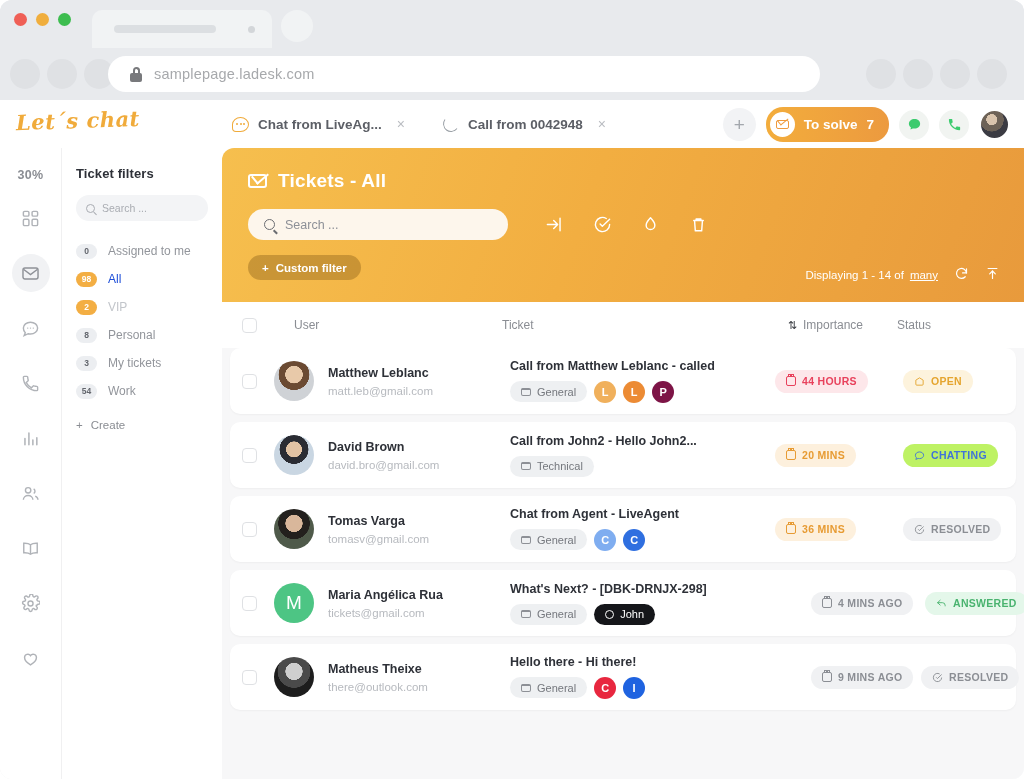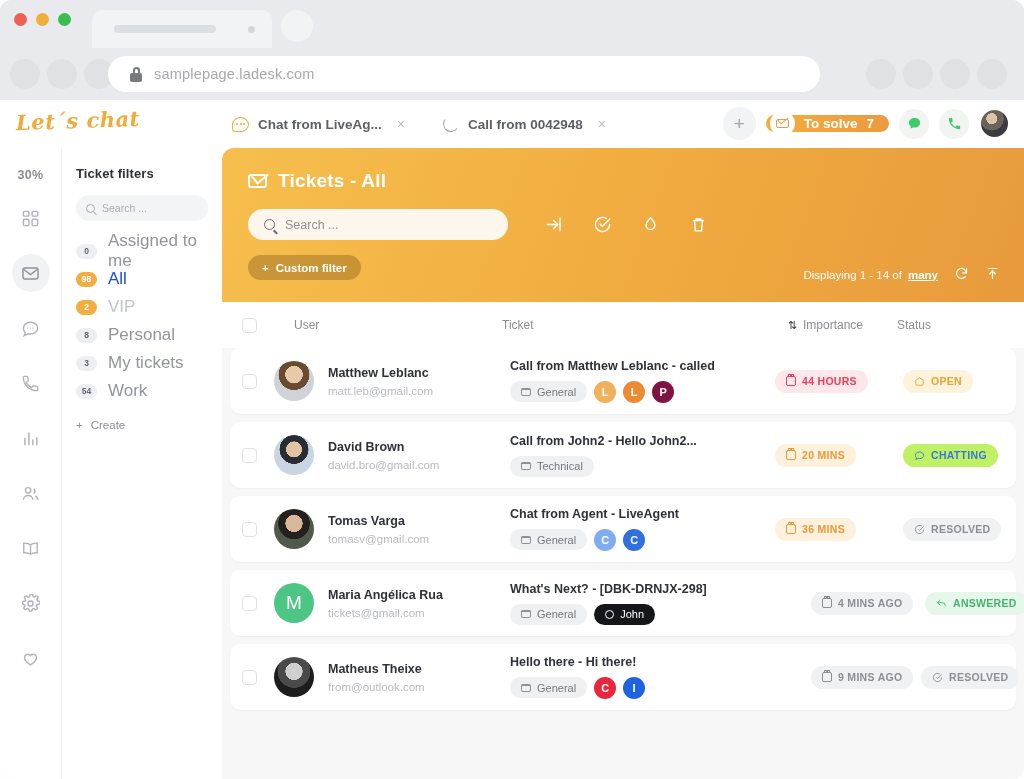--- a/index.html
+++ b/index.html
@@ -122,21 +122,21 @@
   }
   .appbar-right {
     position: absolute; right: 14px; top: 7px;
     display: flex; align-items: center; gap: 10px;
   }
   .plus-btn {
     width: 33px; height: 33px; border-radius: 50%; background: #f2f3f5;
     color: #a3a7ad; font-size: 19px; display:flex;align-items:center;justify-content:center;
   }
   .tosolve {
-    height: 17px; border-radius: 17px;
+    height: 35px; border-radius: 17px;
     background: linear-gradient(90deg,#f3ad3c,#ec9a3f);
     display: flex; align-items: center; gap: 9px; padding: 0 15px 0 4px;
     color: #ffffff; font-size: 13.5px; font-weight: bold;
   }
   .tosolve .mailchip {
     width: 25px; height: 25px; border-radius: 50%; background: #ffffff;
     display: flex; align-items: center; justify-content: center;
   }
   .mini-env { width: 13px; height: 9.5px; border: 1.6px solid #ef9a3c; border-radius: 2px; position: relative; }
   .mini-env:after {
@@ -181,21 +181,21 @@
   .filter-search .mag:after{content:'';position:absolute;right:-3px;bottom:-3px;width:4px;height:1.4px;background:#a9acb2;transform:rotate(45deg);}
   .filter-search span { font-size: 10.5px; color: #a9acb2; }
   .f-list { margin-top: 16px; }
   .f-row { display: flex; align-items: center; gap: 11px; height: 28px; }
   .f-badge {
     min-width: 21px; height: 15px; border-radius: 8px; background: #eceef1;
     color: #63666d; font-size: 8.5px; font-weight: bold;
     display:flex;align-items:center;justify-content:center; padding: 0 4px;
   }
   .f-badge.accent { background: #f3ae43; color: #ffffff; }
-  .f-label { font-size: 17px; color: #92959b; }
+  .f-label { font-size: 12px; color: #92959b; }
   .f-row.sel .f-label { color: #1d4ed8; font-weight: normal; }
   .f-row.muted .f-label { color: #c2c5ca; }
   .f-create { display:flex; align-items:center; gap: 8px; margin-top: 14px; font-size: 11.5px; color: #8a8d93; }
 
   
   .panel {
     position: absolute; left: 222px; right: 0; top: 48px; bottom: 0;
   }
   .panel-head {
     position: relative;
@@ -220,21 +220,21 @@
   .ph-search .mag2:after{content:'';position:absolute;right:-4px;bottom:-3.5px;width:5px;height:1.7px;background:#6b6d72;transform:rotate(45deg);}
   .ph-search span { font-size: 12.5px; color: #8d9097; }
   .ph-actions { display: flex; align-items: center; gap: 0; margin-left: 22px; }
   .ph-act { width: 48px; height: 30px; display:flex;align-items:center;justify-content:center; color:#fff; }
   .ph-act svg { width: 19px; height: 19px; }
   .ph-meta {
     position: absolute; right: 24px; top: 118px;
     display: flex; align-items: center; gap: 16px;
     color: #ffffff; font-size: 11.5px;
   }
-  .ph-meta .many { text-decoration: underline; font-weight: bold; }
+  .ph-meta .many { text-decoration: underline; font-weight: normal; }
   .ph-meta svg { width: 15px; height: 15px; }
   .custom-filter {
     margin-top: 15px; display: inline-flex; align-items: center; gap: 7px;
     height: 25px; padding: 0 14px; border-radius: 13px;
     background: rgba(140,98,26,.42); color: #ffffff; font-size: 11.5px; font-weight: bold;
   }
 
   
   .tbl { position: absolute; left: 0; right: 0; top: 154px; bottom: 0; background: #f7f7f8; }
   .tbl-head {
@@ -684,21 +684,21 @@
                 <span>ANSWERED</span>
               </span>
             </span>
           </div>
 
           <div class="row">
             <span class="chkbox"></span>
             <span class="avatar a5"></span>
             <span class="u-wrap">
               <span class="u-name" style="display:block">Matheus Theixe</span>
-              <span class="u-mail" style="display:block">from@outlook.com</span>
+              <span class="u-mail" style="display:block">there@outlook.com</span>
             </span>
             <span class="t-wrap">
               <span class="t-subj" style="display:block">Hello there - Hi there!</span>
               <span class="t-tags">
                 <span class="tag">
                   <span class="folder"></span>
                   <span>General</span>
                 </span>
                 <span class="bubble" style="background:#e8273f">C</span>
                 <span class="bubble" style="background:#1f63e0">I</span>

